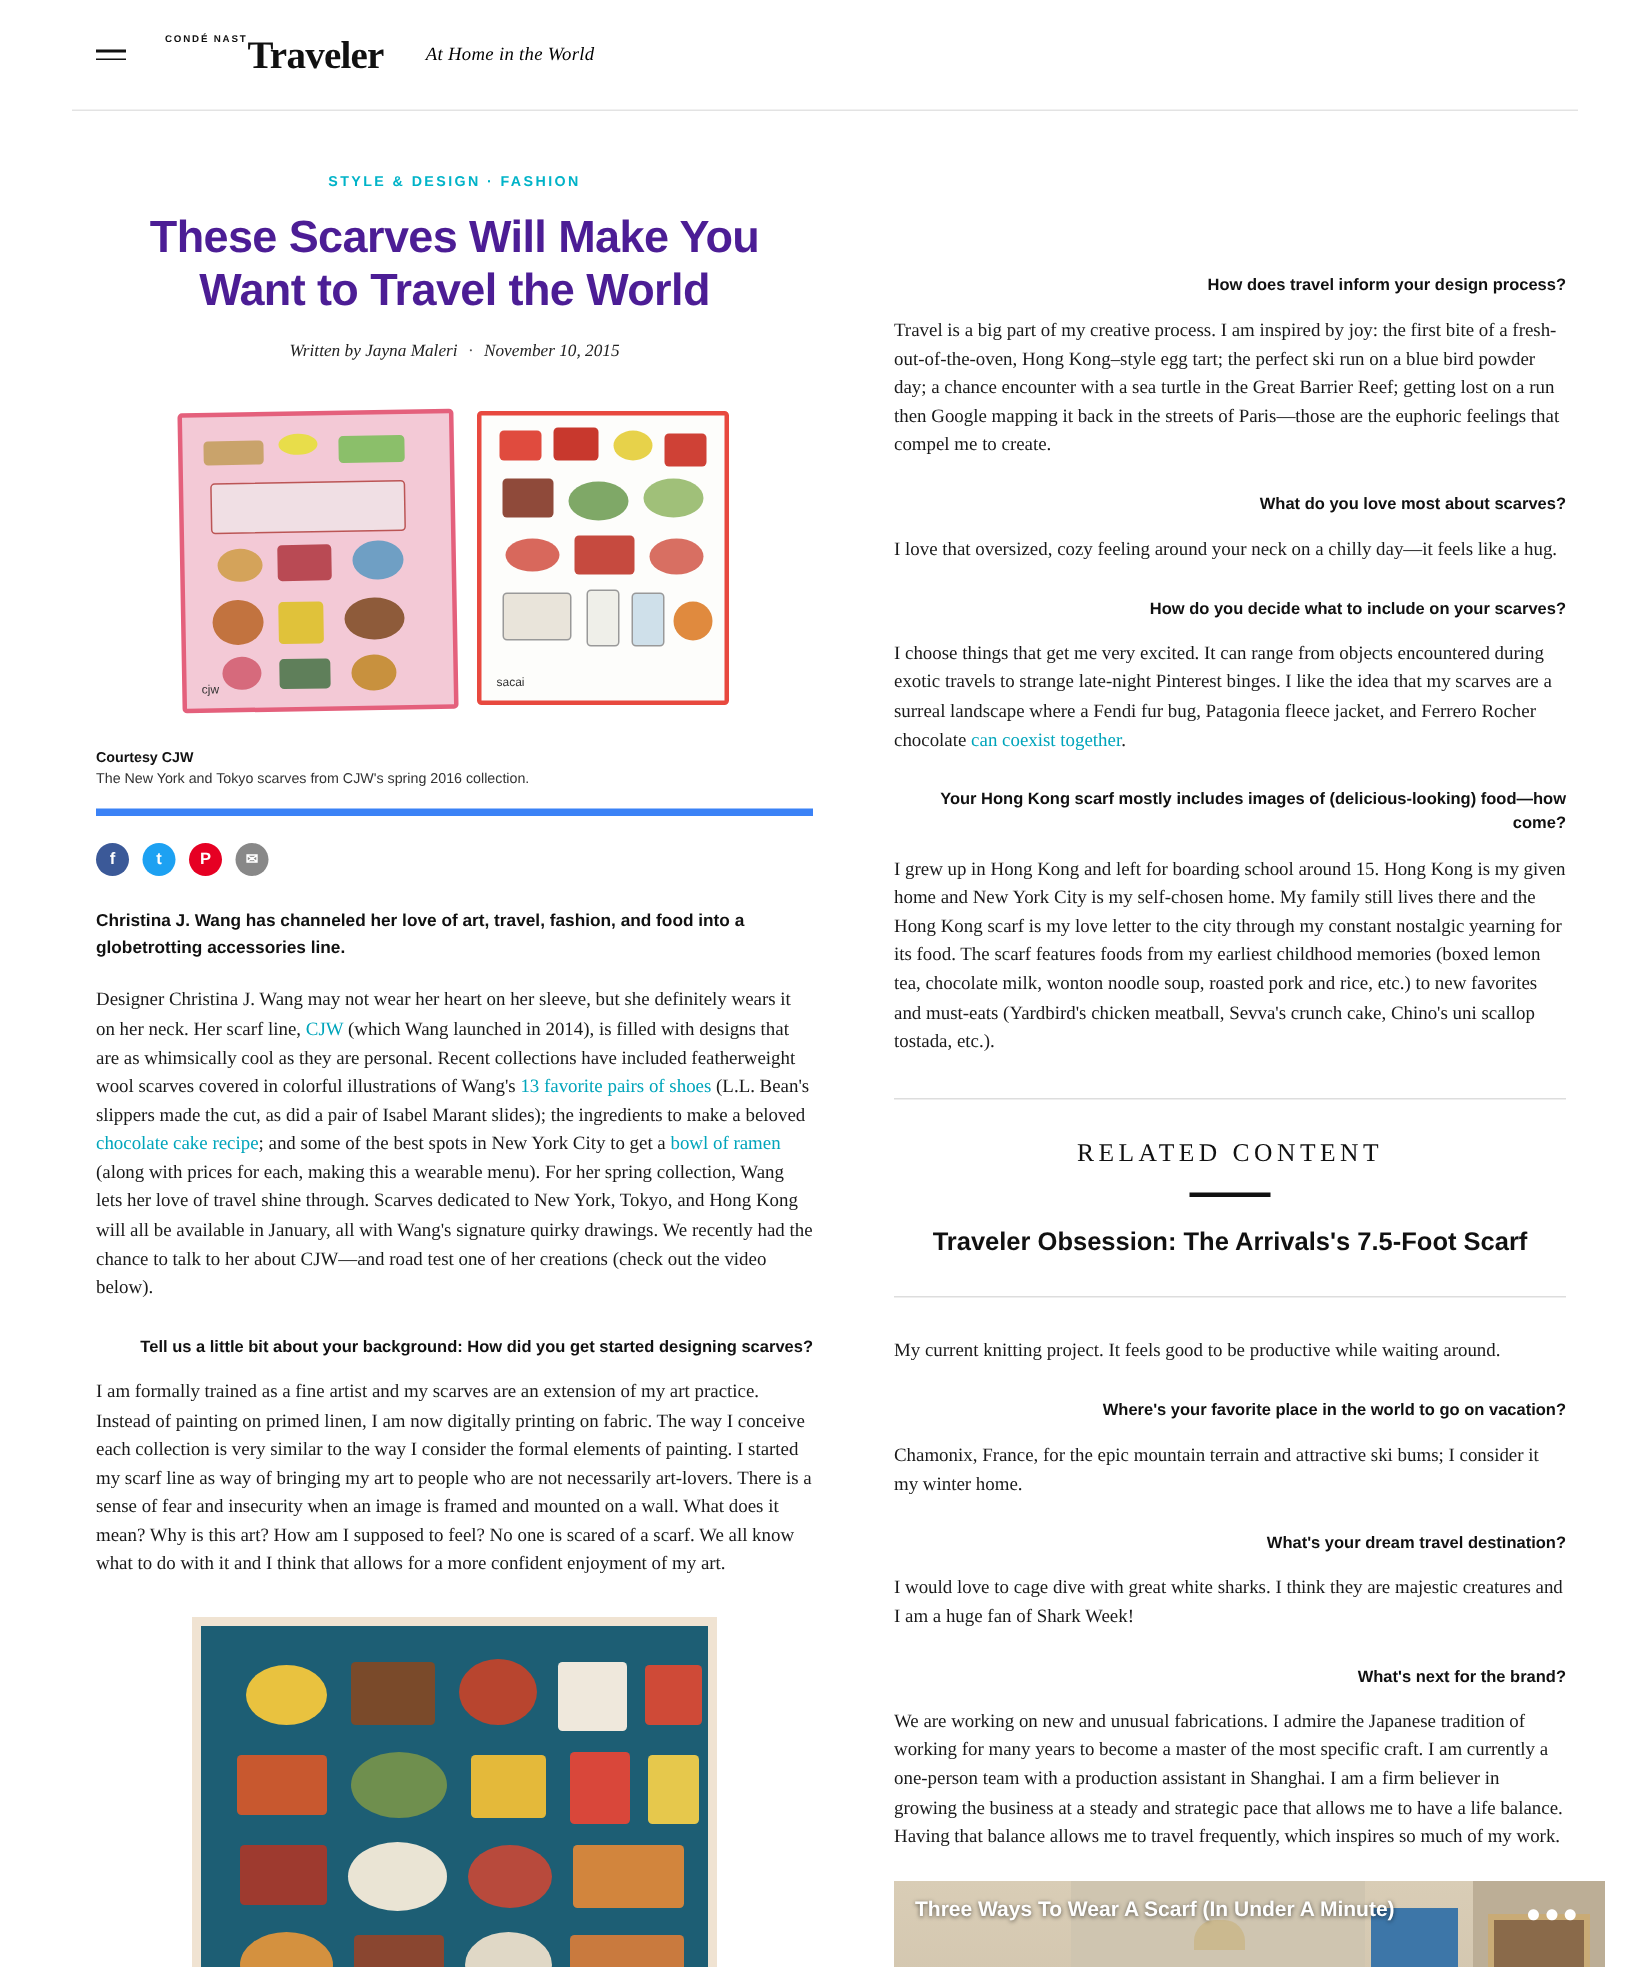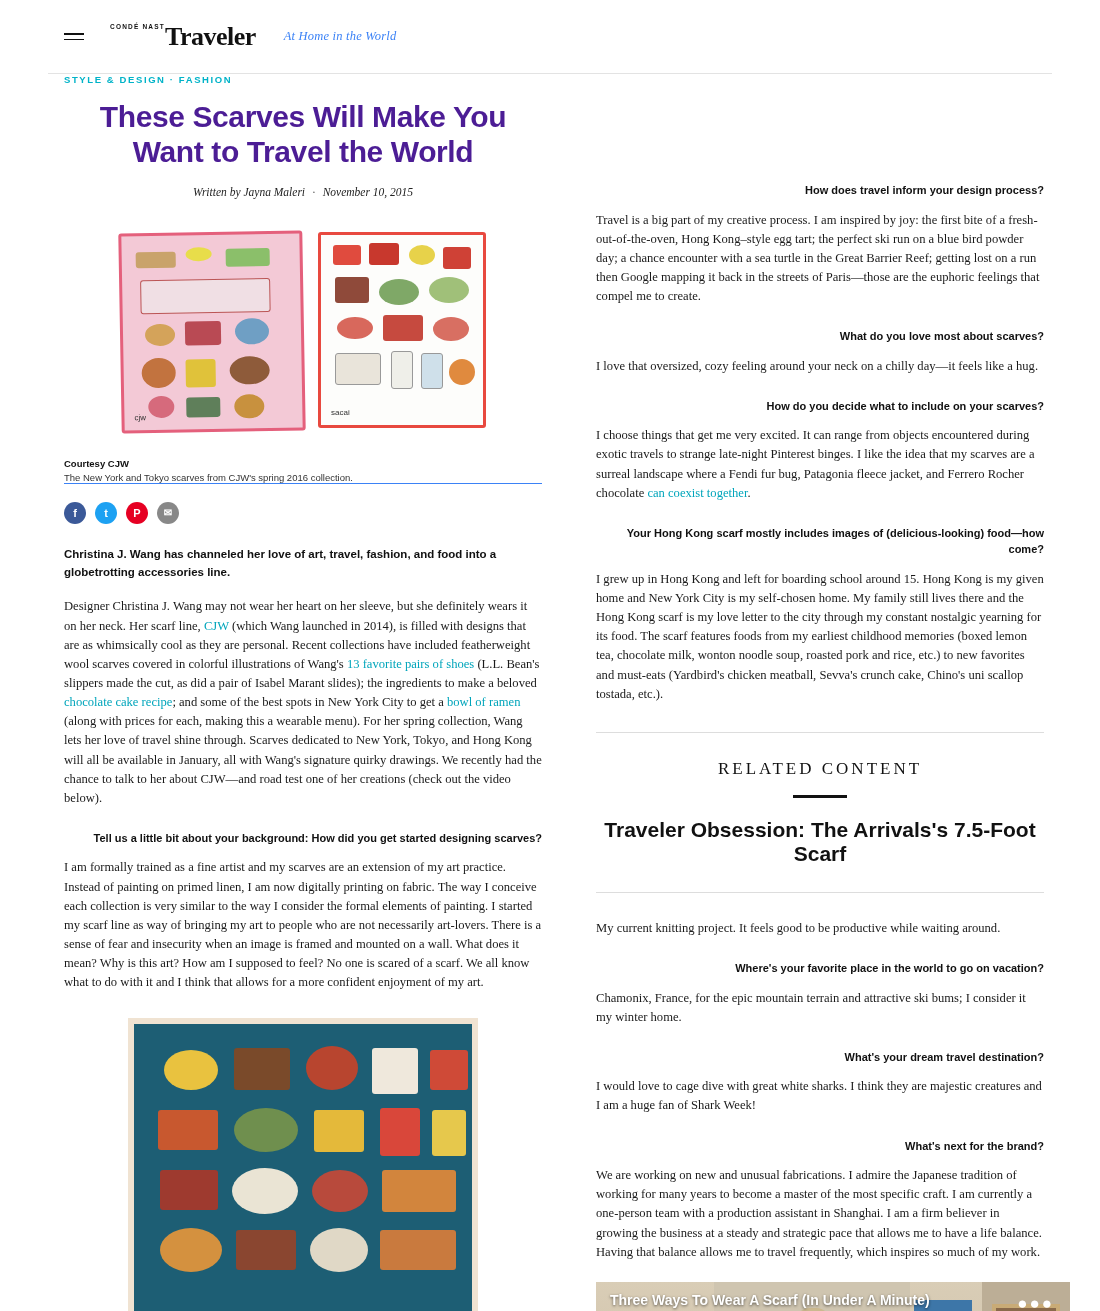--- a/index.html
+++ b/index.html
@@ -51,42 +51,43 @@
     font-family: "Liberation Serif", serif;
     font-size: 26px;
     font-weight: 700;
     letter-spacing: -0.5px;
     color: #111;
   }
   .header-tagline {
     font-family: "Liberation Serif", serif;
     font-style: italic;
     font-size: 12.5px;
-    color: #3b82f6;
+    color: #000000;
     margin-left: 28px;
     letter-spacing: 0.2px;
   }
 
   
   .page {
     display: flex;
     padding: 0 56px 40px 56px;
     gap: 0;
   }
   .col-left { width: 500px; padding-left: 8px; padding-right: 10px; }
   .col-right { width: 492px; padding-left: 44px; padding-top: 108px; }
 
   
   .rubric {
-    text-align: left;
+    text-align: center;
     font-family: "Liberation Sans", sans-serif;
     font-size: 9.5px;
     font-weight: 700;
     letter-spacing: 1.6px;
     color: #00b3c8;
+    margin-top: 42px;
     margin-bottom: 14px;
   }
   h1.headline {
     font-family: "Liberation Sans", sans-serif;
     font-size: 30px;
     line-height: 1.18;
     font-weight: 700;
     text-align: center;
     margin: 0 14px 16px 14px;
     letter-spacing: -0.4px;
@@ -141,22 +142,22 @@
     font-size: 9.5px;
     font-weight: 700;
     color: #111;
     margin-top: 26px;
   }
   .caption-text {
     font-family: "Liberation Sans", sans-serif;
     font-size: 9.5px;
     color: #333;
     margin-top: 3px;
-    padding-bottom: 0;
-    border-bottom: 1px solid #3b82f6;
+    padding-bottom: 14px;
+    border-bottom: 5px solid #3b82f6;
   }
 
   
   .share-row {
     display: flex;
     gap: 9px;
     margin: 18px 0 22px 0;
   }
   .share {
     width: 22px; height: 22px;
@@ -220,21 +221,21 @@
   .related-kicker {
     font-family: "Liberation Serif", serif;
     font-size: 17px;
     letter-spacing: 3px;
     color: #111;
     margin-bottom: 16px;
   }
   .related-rule { width: 54px; height: 3px; background: #111; margin: 0 auto 20px auto; }
   .related-title {
     font-family: "Liberation Sans", sans-serif;
-    font-size: 21px;
+    font-size: 17px;
     font-weight: 700;
     color: #111;
     margin-bottom: 26px;
   }
   .rule-line { border-top: 1px solid #ddd; margin-bottom: 26px; }
 
   
   .video {
     position: relative;
     width: 474px; height: 268px;

